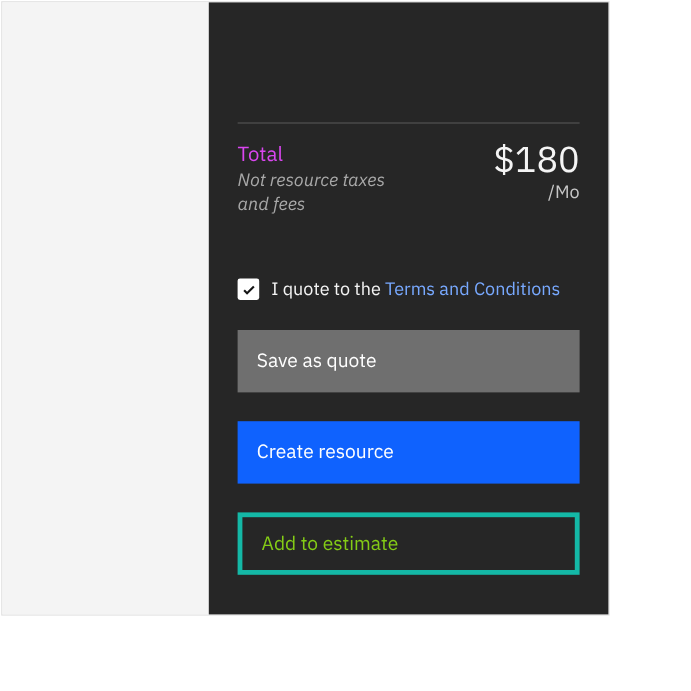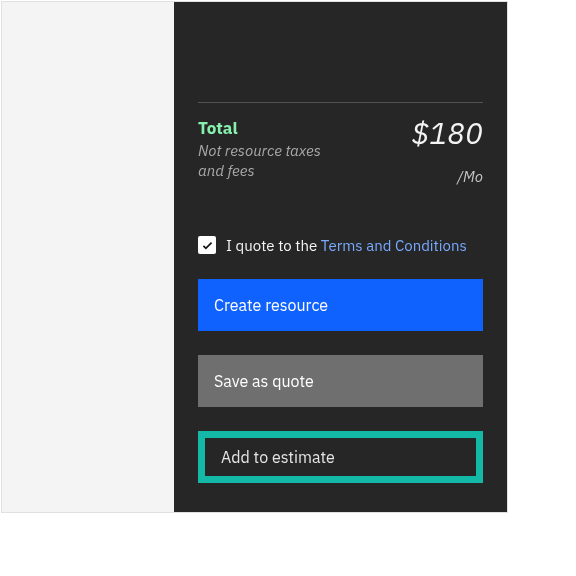--- a/index.html
+++ b/index.html
@@ -46,49 +46,48 @@
       justify-content: space-between;
       align-items: flex-start;
       padding-top: 14px;
     }
     .total-left {
       display: flex;
       flex-direction: column;
     }
     .total-label {
       font-size: 17px;
-      font-weight: 700;
-      color: #86efac;
+      font-weight: 400;
+      color: #d946ef;
       line-height: 1.3;
     }
     .total-sublabel {
       font-size: 15px;
       font-style: italic;
       color: #a8a8a8;
       line-height: 1.35;
       margin-top: 2px;
       max-width: 140px;
     }
     .total-right {
       text-align: right;
       display: flex;
       flex-direction: column;
       align-items: flex-end;
-      font-style: italic;
     }
     .total-amount {
       font-size: 30px;
       font-weight: 400;
       color: #f4f4f4;
       line-height: 1.05;
     }
     .total-period {
       font-size: 15px;
       color: #c6c6c6;
-      margin-top: 18px;
+      margin-top: 2px;
     }
     .checkbox-row {
       display: flex;
       align-items: center;
       margin-top: 50px;
       gap: 10px;
     }
     .checkbox {
       width: 18px;
       height: 18px;
@@ -134,22 +133,22 @@
     .btn-primary {
       background: #0f62fe;
       color: #ffffff;
     }
     .btn-secondary {
       background: #6f6f6f;
       color: #ffffff;
     }
     .btn-tertiary {
       background: transparent;
-      color: #e5e5e5;
-      border: 7px solid #14b8a6;
+      color: #84cc16;
+      border: 4px solid #14b8a6;
     }
   </style>
 </head>
 <body>
 
 <div class="outer-container">
   <div class="left-spacer"></div>
   <div class="panel">
     <div class="panel-top-spacer"></div>
     <hr class="divider">
@@ -167,18 +166,18 @@
       <div class="checkbox">
         <svg viewBox="0 0 16 16" fill="none">
             <path d="M3 8.5L6 11.5L13 4.5" stroke="#161616" stroke-width="2.2"></path>
           </svg>
       </div>
       <div class="agree-text">
         <span>I quote to the </span><span class="terms-link">Terms and Conditions</span>
       </div>
     </div>
     <div class="button-group">
+      <button class="btn btn-secondary">Save as quote</button>
       <button class="btn btn-primary">Create resource</button>
-      <button class="btn btn-secondary">Save as quote</button>
       <button class="btn btn-tertiary">Add to estimate</button>
     </div>
   </div>
 </div>
 
 </body></html>

